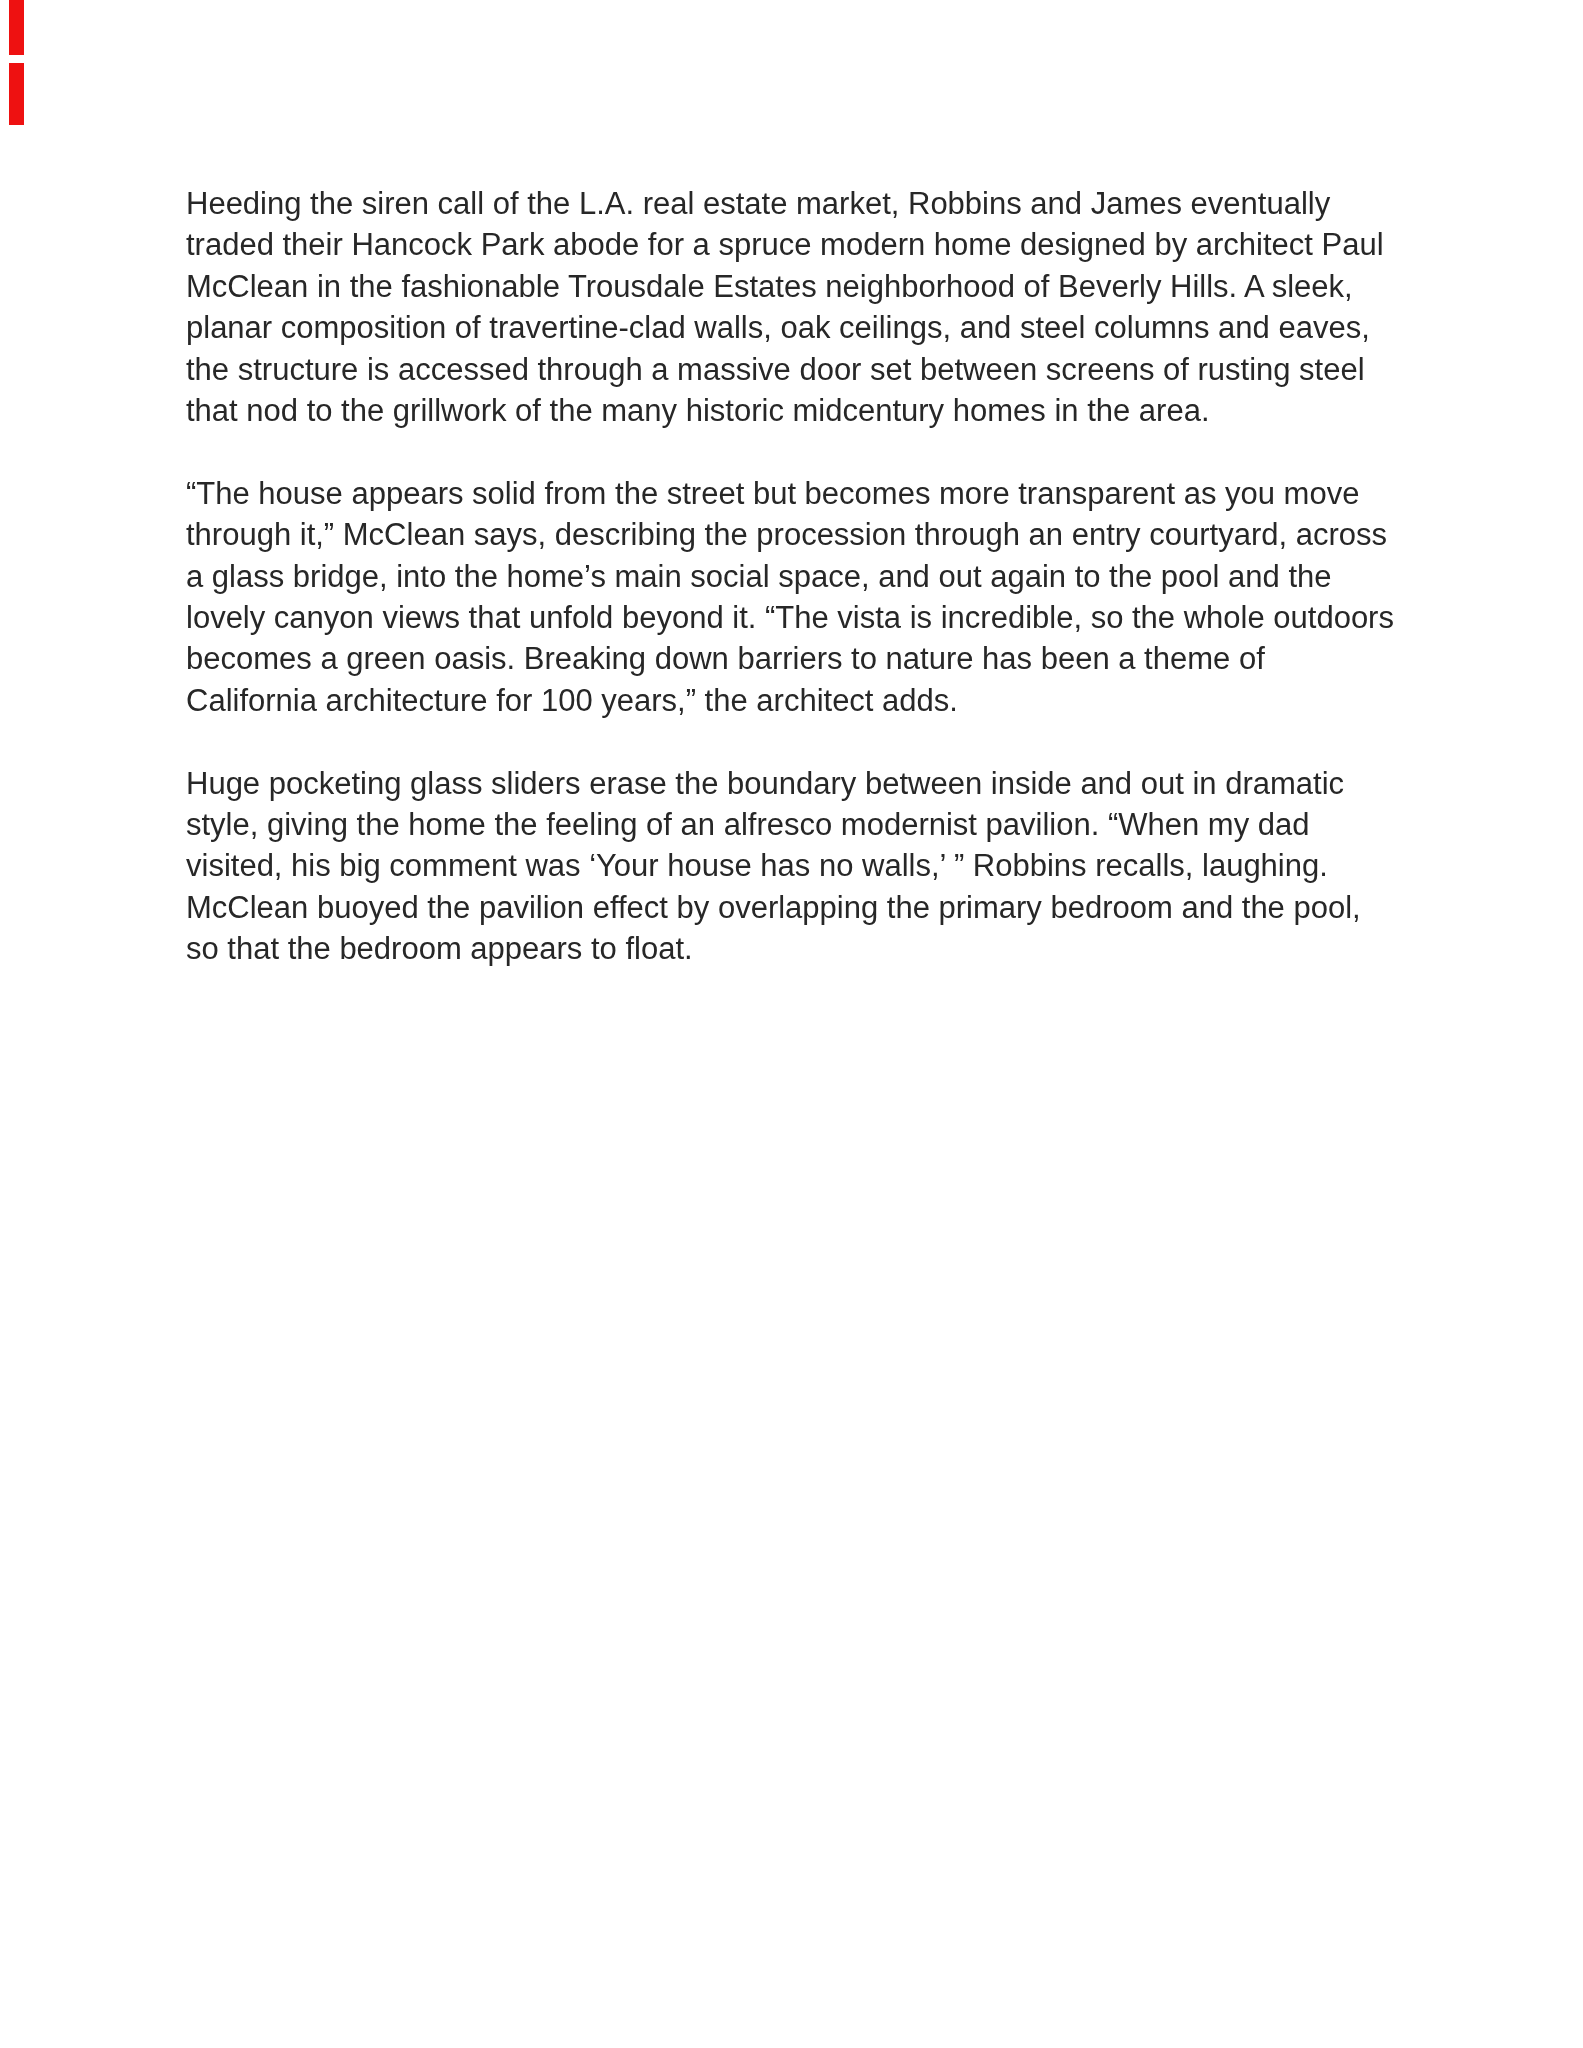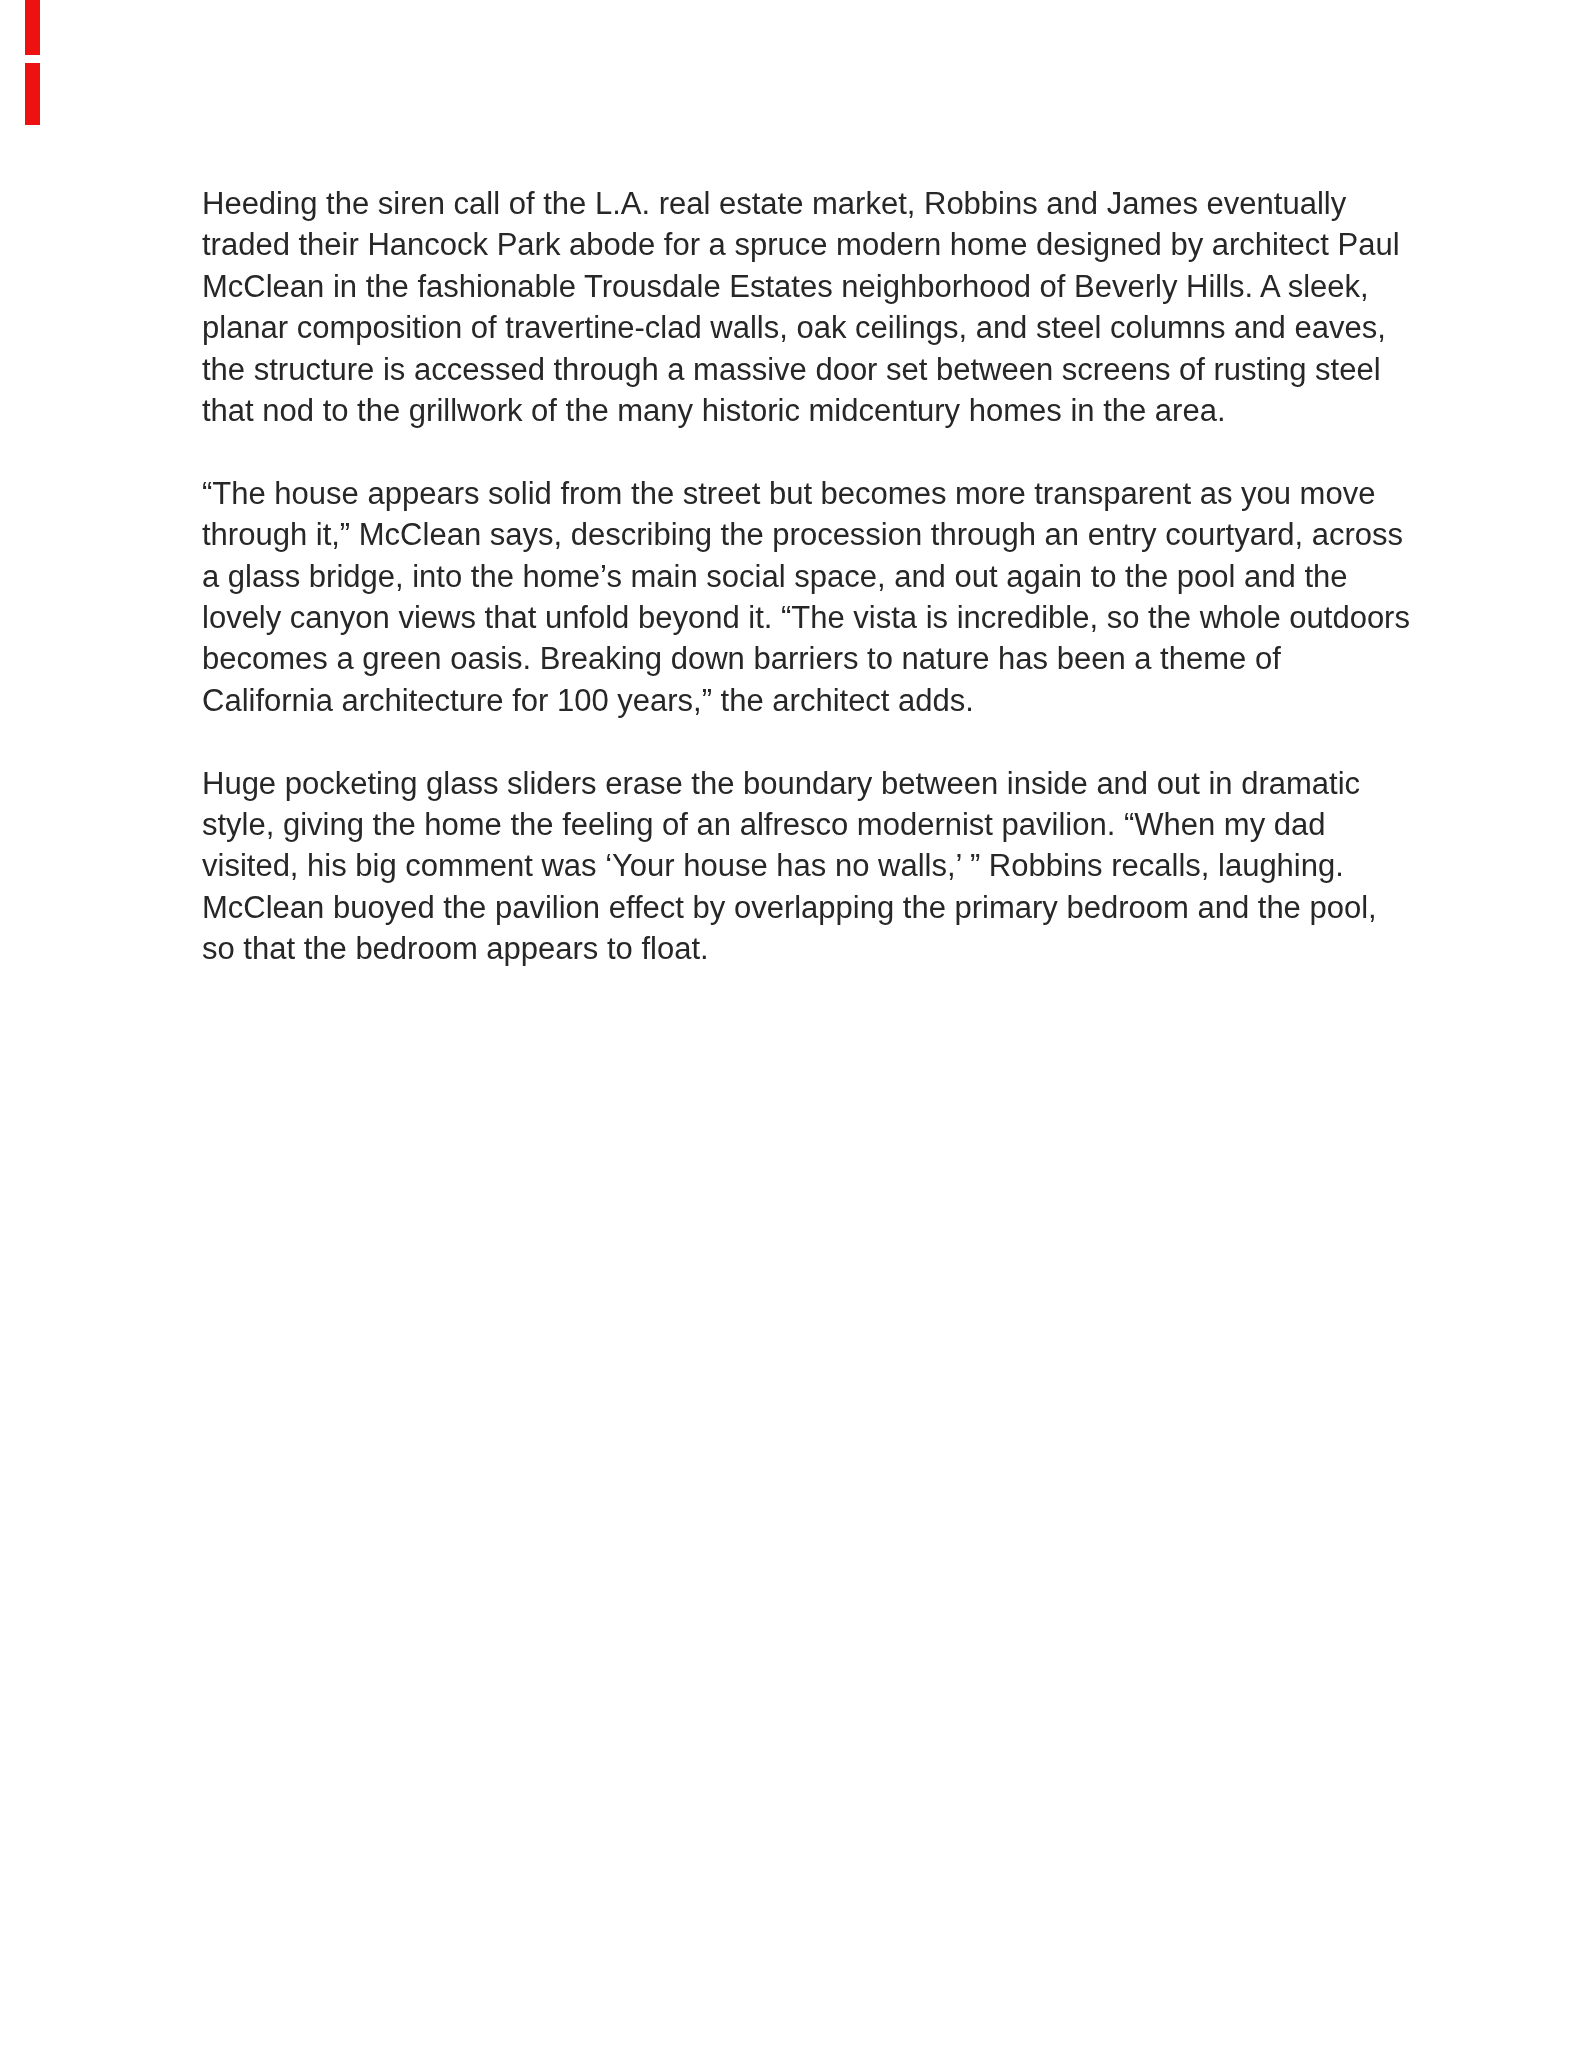--- a/index.html
+++ b/index.html
@@ -10,21 +10,20 @@
     width: 1583px;
     height: 2048px;
     background: #ffffff;
     position: relative;
     overflow: hidden;
   }
   .doc-page {
     position: absolute;
     inset: 0;
     background: #ffffff;
-    margin-left: 16px;
   }
   .doc-body {
     position: absolute;
     left: 186px;
     top: 183px;
     width: 1216px;
     font-family: "Liberation Sans", sans-serif;
     font-size: 31px;
     line-height: 41.4px;
     color: #272727;

